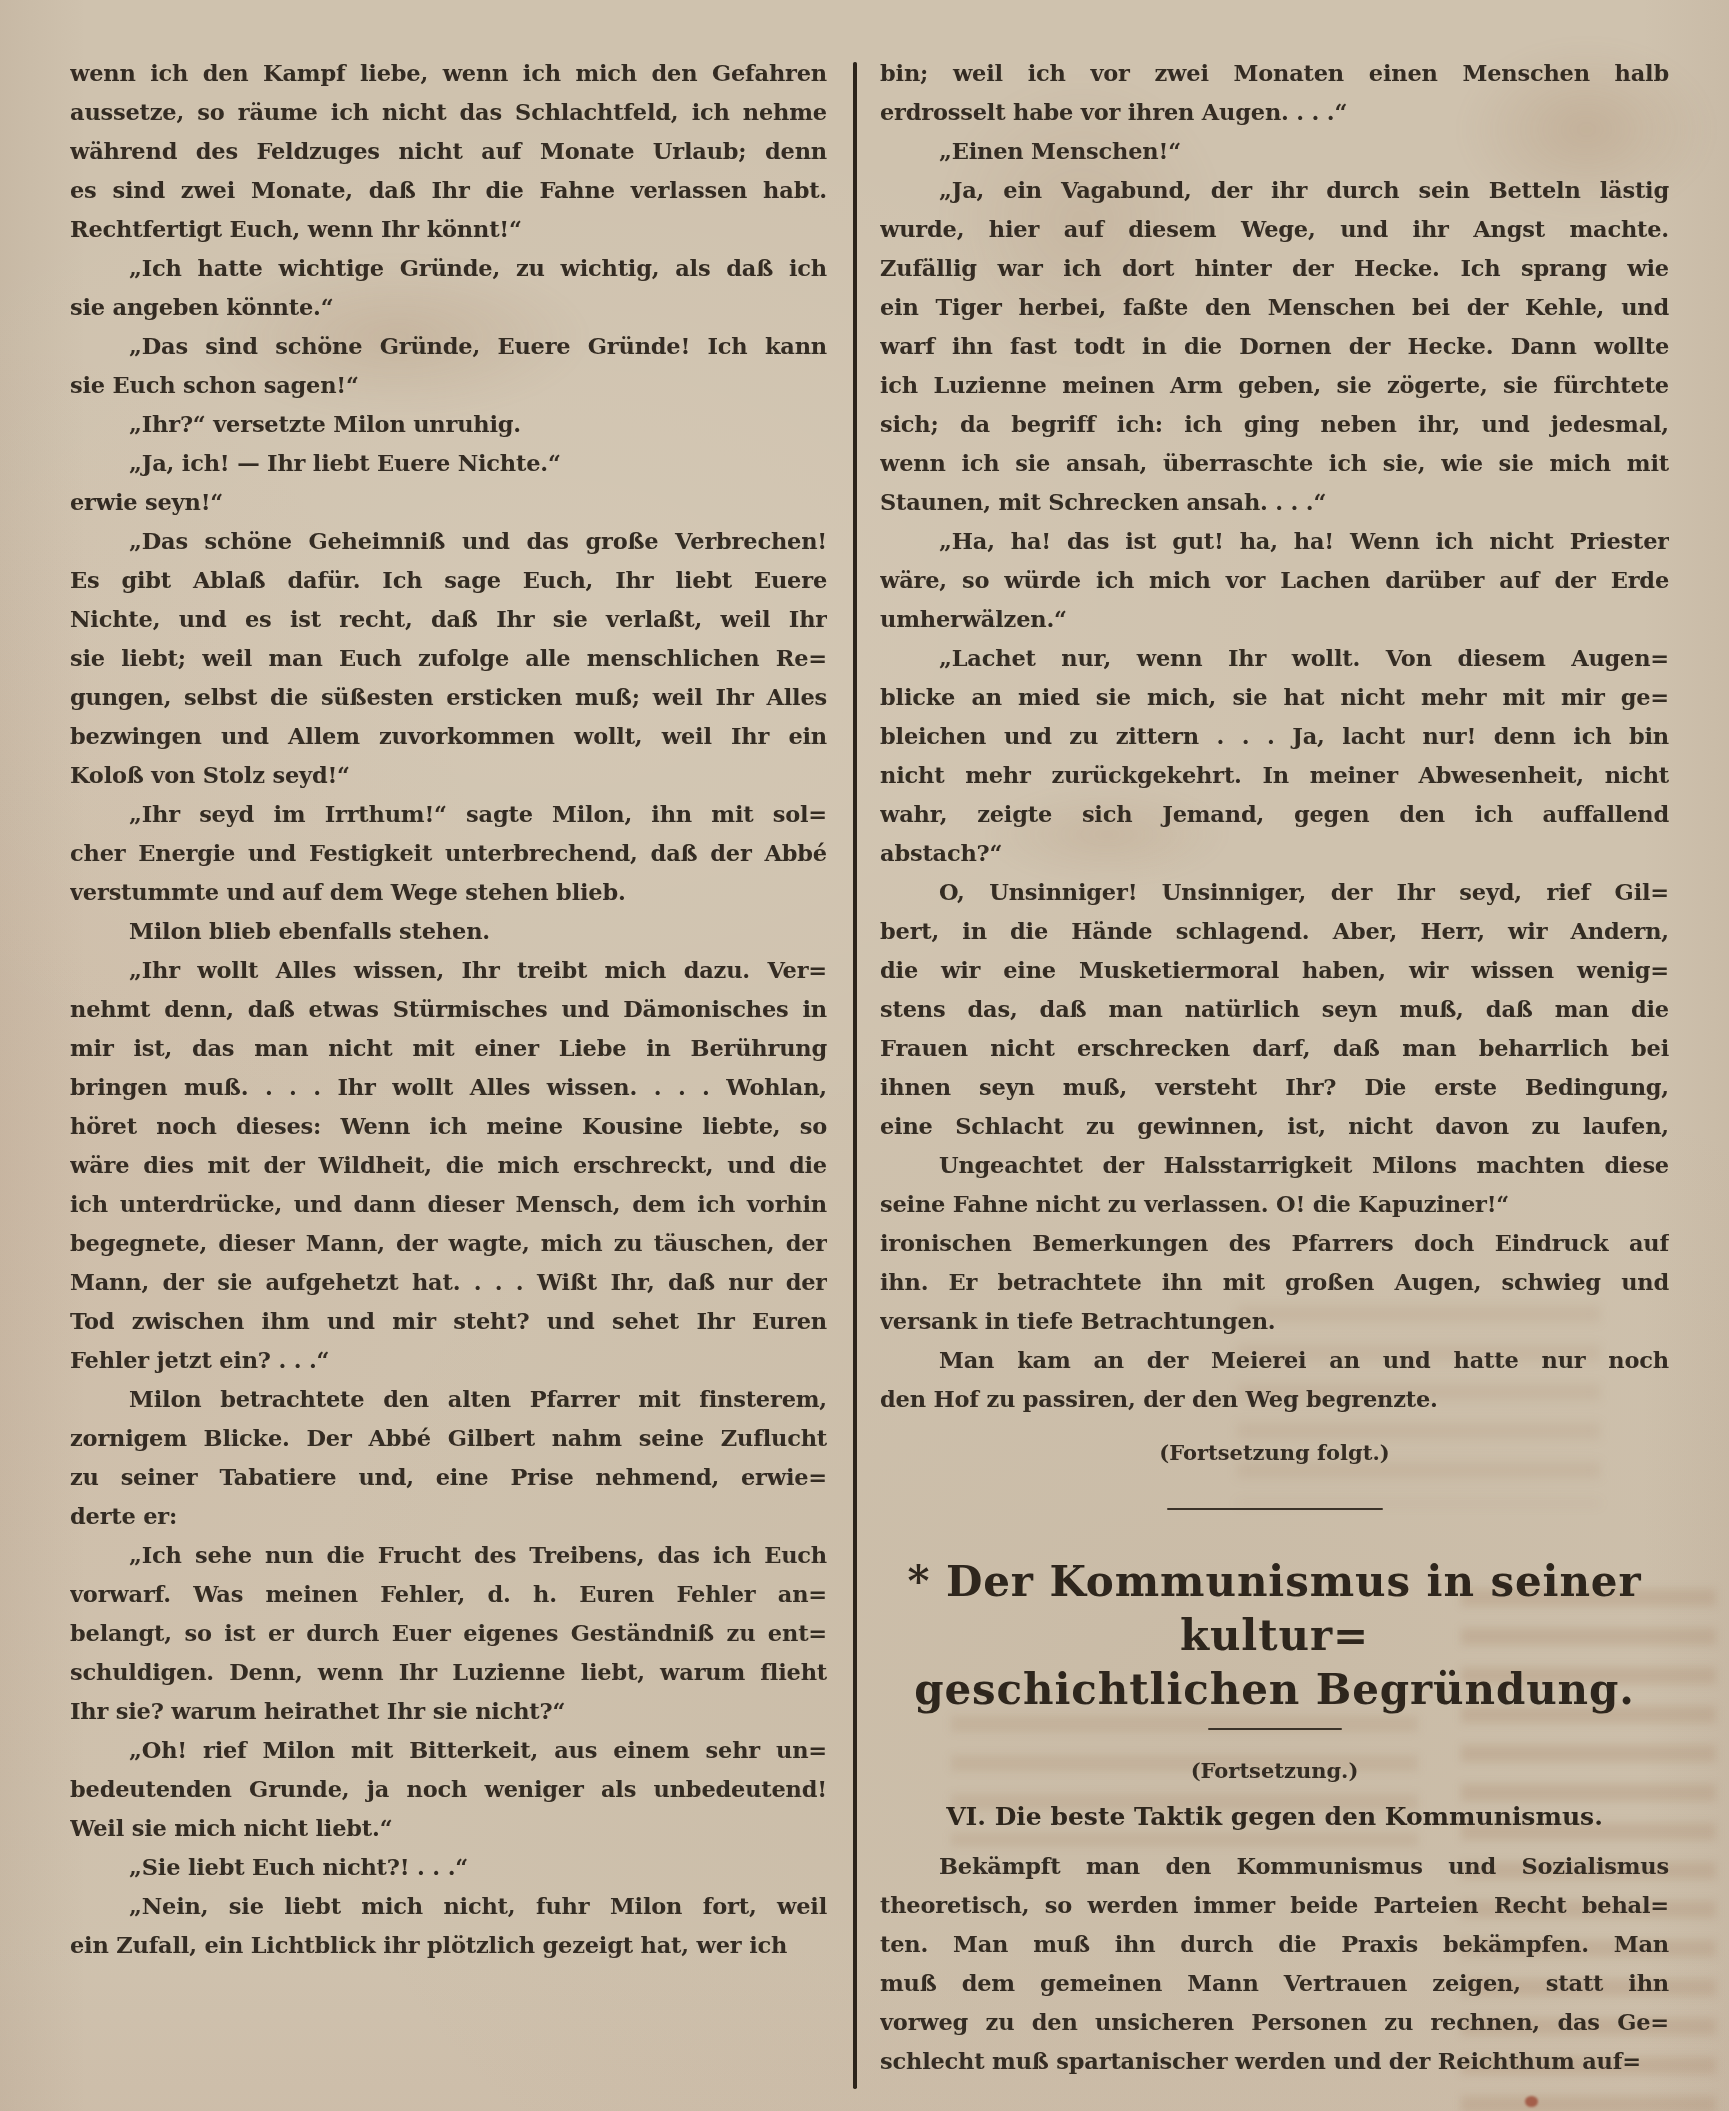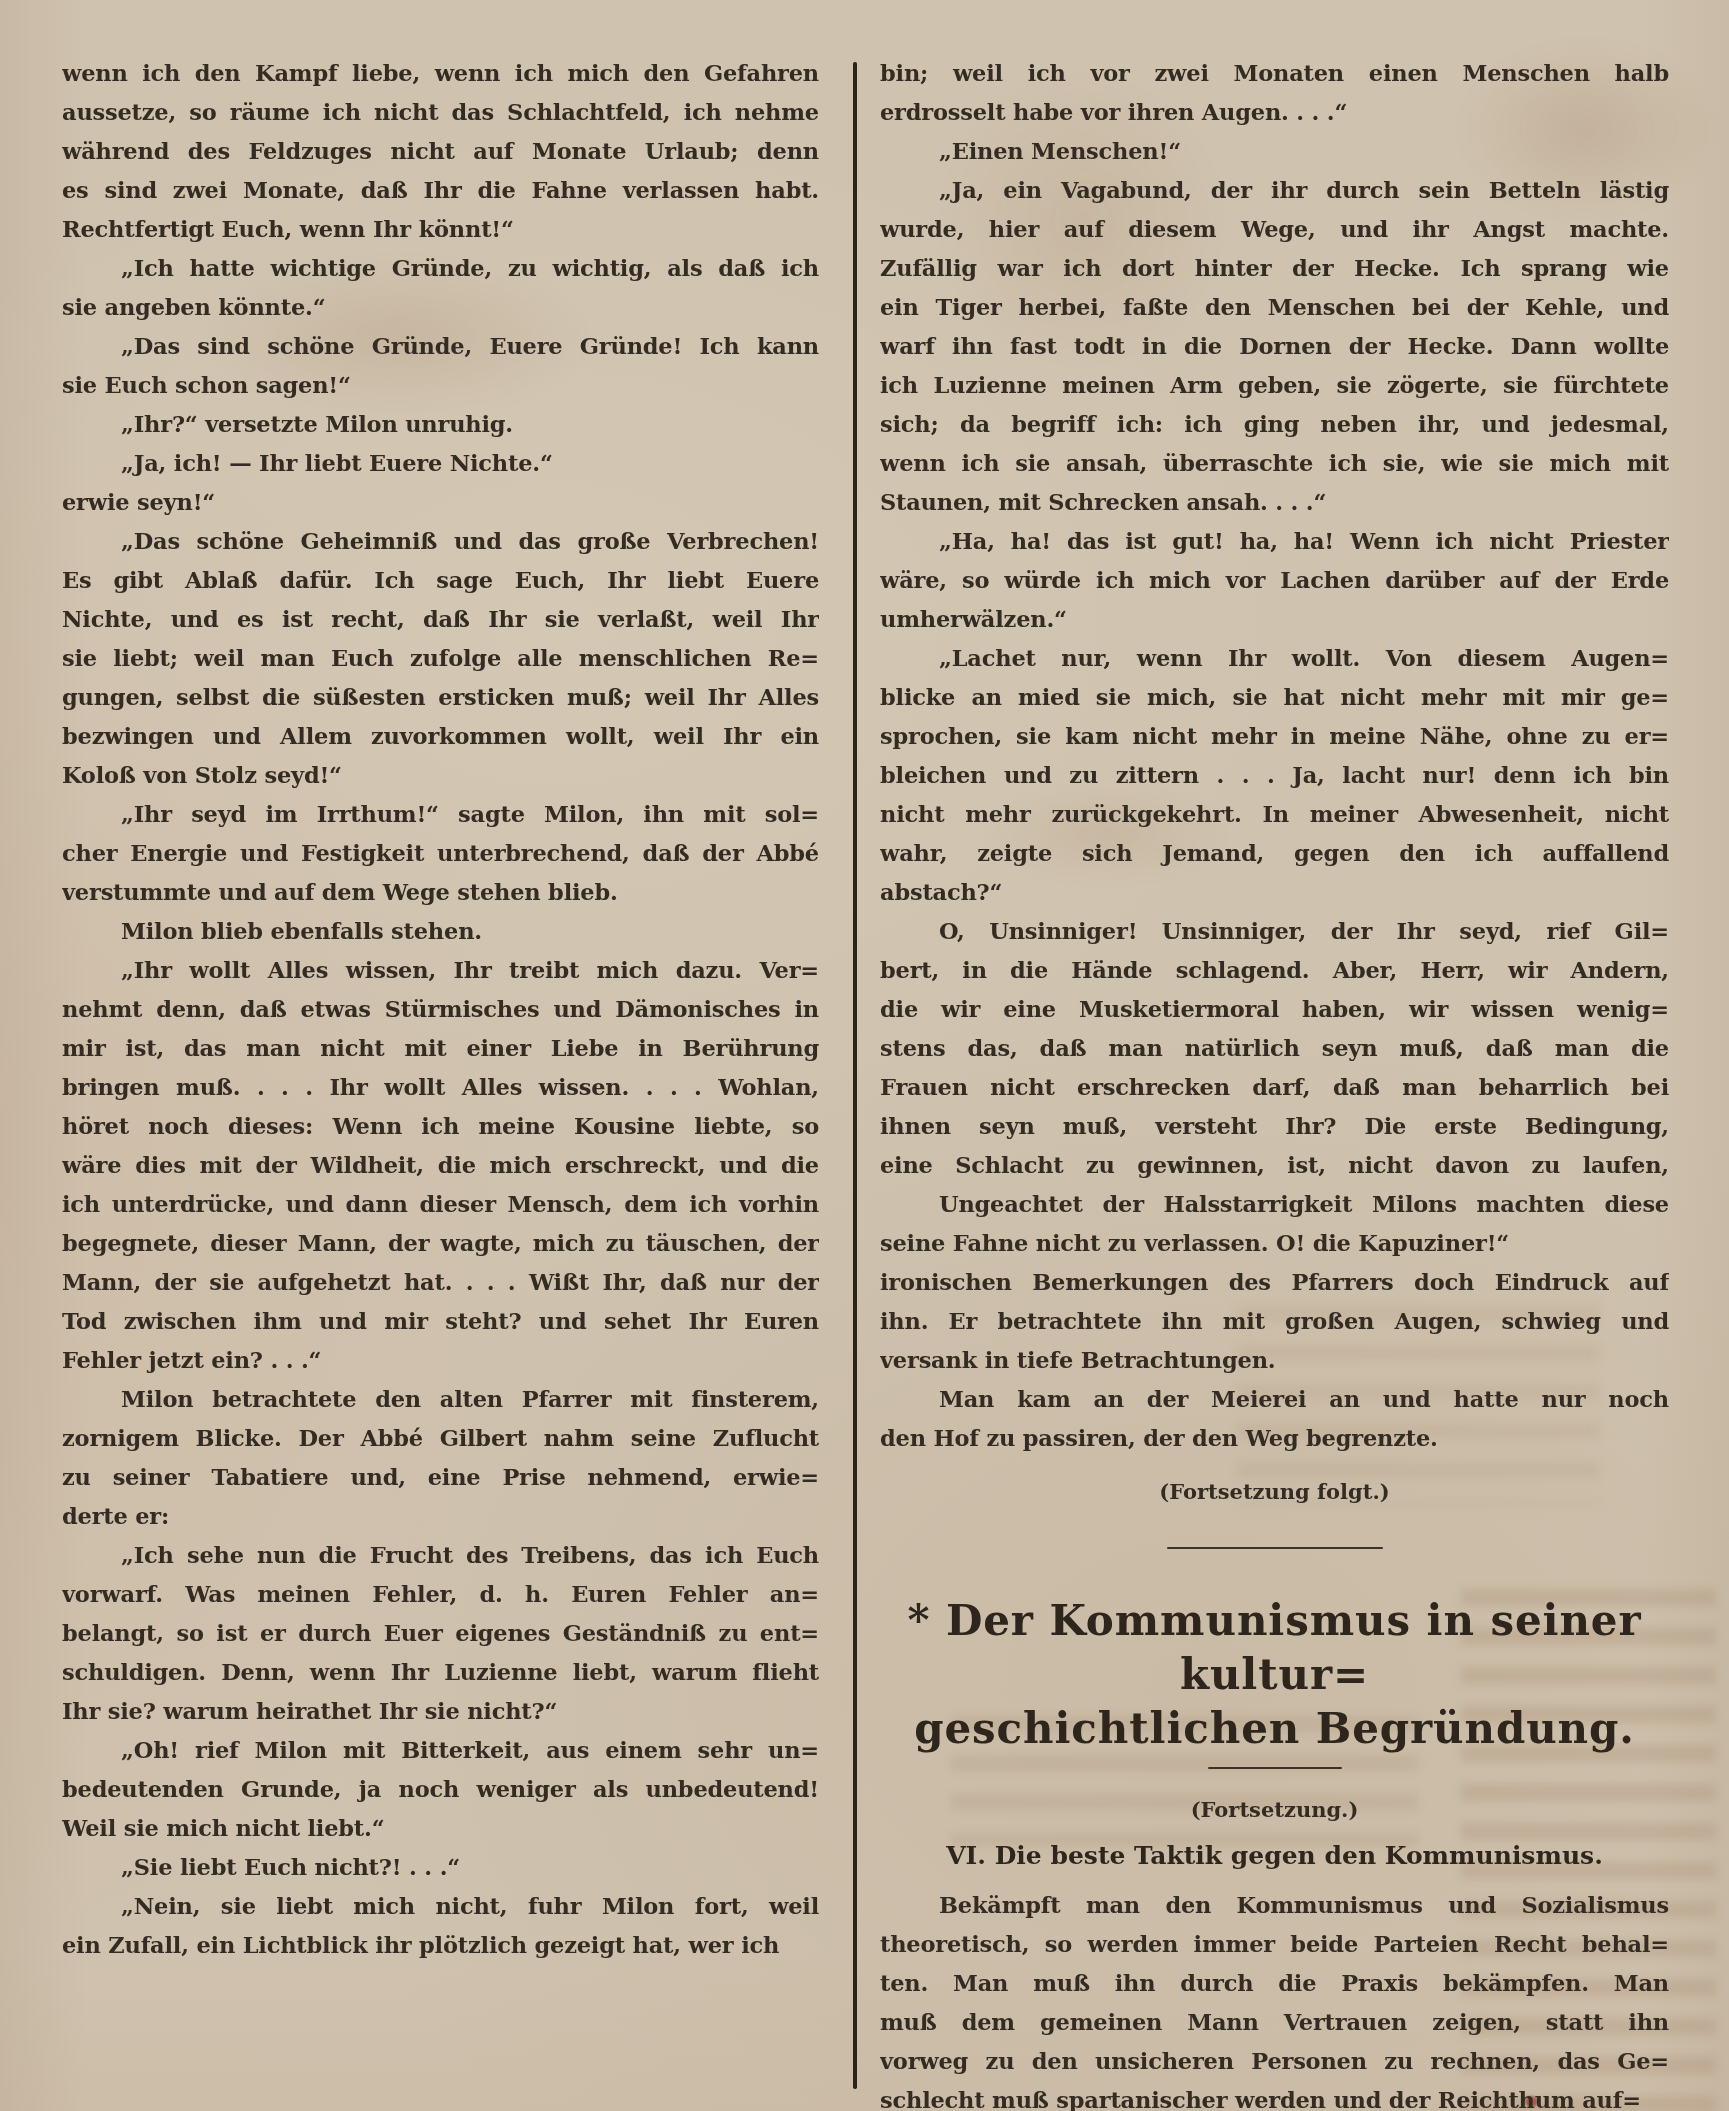--- a/index.html
+++ b/index.html
@@ -19,21 +19,21 @@
       #cfc2ae;
     color:#342c23;
   }
   .ghost{position:absolute;pointer-events:none;}
   .blob{position:absolute;border-radius:50%;pointer-events:none;}
   .divider{
     position:absolute;left:853px;top:62px;width:3.5px;height:2027px;
     background:#2c241b;border-radius:1.7px;
   }
   .col{position:absolute;top:54px;}
-  .col.left{left:62px;width:757px;}
+  .col.left{left:70px;width:757px;}
   .col.right{left:880px;width:789px;}
   .line{
     height:39px;line-height:39px;overflow:hidden;
     font-size:22.5px;font-weight:700;letter-spacing:-0.2px;
     text-align:justify;text-align-last:justify;
     color:#342c23;
   }
   .line.last{text-align-last:left;}
   .cont-note{
     margin-top:15.6px;height:35px;line-height:35px;
@@ -137,21 +137,20 @@
         <div class="line">warf ihn fast todt in die Dornen der Hecke.  Dann wollte</div>
         <div class="line">ich Luzienne meinen Arm geben, sie zögerte, sie fürchtete</div>
         <div class="line">sich; da begriff ich: ich ging neben ihr, und jedesmal,</div>
         <div class="line">wenn ich sie ansah, überraschte ich sie, wie sie mich mit</div>
         <div class="line last">Staunen, mit Schrecken ansah. . . .“</div>
         <div class="line" style="text-indent: 59px;">„Ha, ha! das ist gut! ha, ha! Wenn ich nicht Priester</div>
         <div class="line">wäre, so würde ich mich vor Lachen darüber auf der Erde</div>
         <div class="line last">umherwälzen.“</div>
         <div class="line" style="text-indent: 59px;">„Lachet nur, wenn Ihr wollt.  Von diesem Augen=</div>
         <div class="line">blicke an mied sie mich, sie hat nicht mehr mit mir ge=</div>
-        <div class="line">sprochen, sie kam nicht mehr in meine Nähe, ohne zu er=</div>
         <div class="line">bleichen und zu zittern . . .  Ja, lacht nur! denn ich bin</div>
         <div class="line">nicht mehr zurückgekehrt.  In meiner Abwesenheit, nicht</div>
         <div class="line">wahr, zeigte sich Jemand, gegen den ich auffallend</div>
         <div class="line last">abstach?“</div>
         <div class="line" style="text-indent: 59px;">O, Unsinniger! Unsinniger, der Ihr seyd, rief Gil=</div>
         <div class="line">bert, in die Hände schlagend.  Aber, Herr, wir Andern,</div>
         <div class="line">die wir eine Musketiermoral haben, wir wissen wenig=</div>
         <div class="line">stens das, daß man natürlich seyn muß, daß man die</div>
         <div class="line">Frauen nicht erschrecken darf, daß man beharrlich bei</div>
         <div class="line">ihnen seyn muß, versteht Ihr?  Die erste Bedingung,</div>

